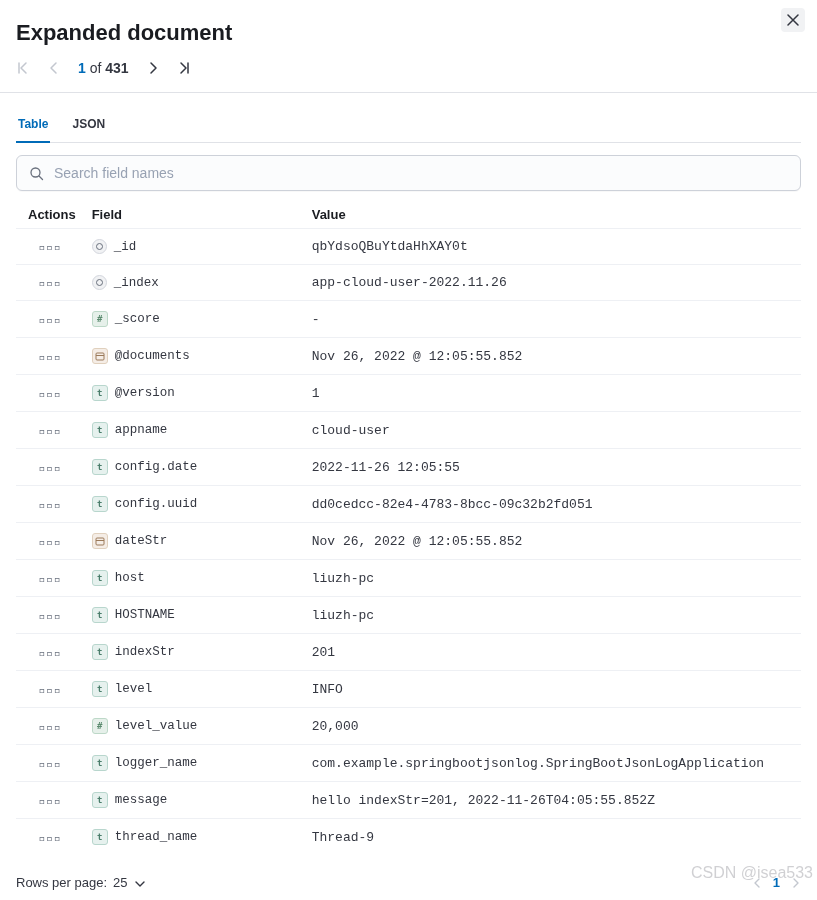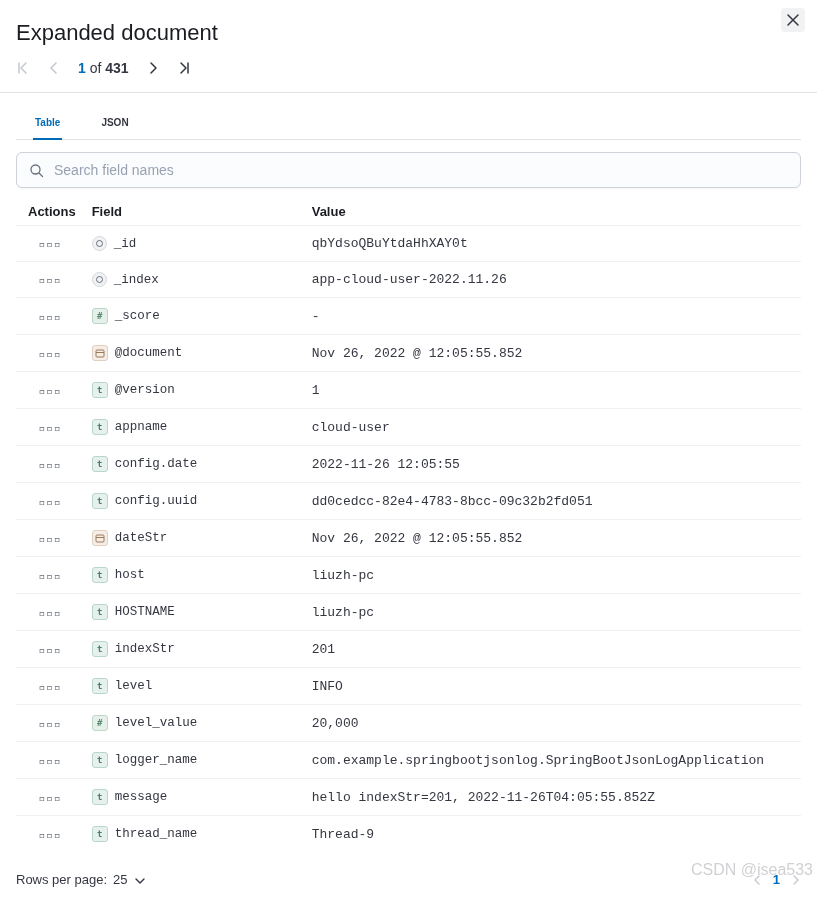--- a/index.html
+++ b/index.html
@@ -30,21 +30,21 @@
   display: flex;
   align-items: center;
   justify-content: center;
   background: #f1f2f4;
   border-radius: 4px;
   cursor: pointer;
   color: #343741;
 }
 .title {
   font-size: 22px;
-  font-weight: 400;
+  font-weight: 700;
   color: #1a1c21;
   margin-bottom: 14px;
   margin-top: 8px;
 }
 .view-row {
   display: flex;
   align-items: center;
   justify-content: space-between;
   padding-bottom: 16px;
 }
@@ -94,27 +94,26 @@
   padding: 24px 16px 16px 16px;
 }
 .tabs {
   display: flex;
   gap: 20px;
   border-bottom: 1px solid #e0e2e7;
   margin-bottom: 12px;
 }
 .tab {
   padding: 0 2px 10px 2px;
-  font-size: 10px;
+  font-size: 12px;
   font-weight: 600;
   color: #343741;
   cursor: pointer;
   border-bottom: 2px solid transparent;
   margin-bottom: -1px;
-  margin-left: 17px;
 }
 .tab.active {
   color: #006bb8;
   border-bottom-color: #006bb8;
 }
 .search-box {
   display: flex;
   align-items: center;
   border: 1px solid #cdd1d9;
   border-radius: 6px;
@@ -344,21 +343,21 @@
           <tr>
             <td class="actions-cell"><span class="actions-dots">▫▫▫</span></td>
             <td>
               <div class="field-cell">
                 <span class="type-token type-date">
                   <svg width="10" height="10" viewBox="0 0 10 10">
                     <rect x="1" y="2" width="8" height="7" rx="1" fill="none" stroke="currentColor" stroke-width="1"></rect>
                     <path d="M1 4.5 h8" stroke="currentColor" stroke-width="1"></path>
                   </svg>
                 </span>
-                <span class="field-name">@document</span>
+                <span class="field-name">@documents</span>
               </div>
             </td>
             <td class="value-cell">Nov 26, 2022 @ 12:05:55.852</td>
           </tr>
           <tr>
             <td class="actions-cell"><span class="actions-dots">▫▫▫</span></td>
             <td>
               <div class="field-cell">
                 <span class="type-token type-t">t</span>
                 <span class="field-name">@version</span>

